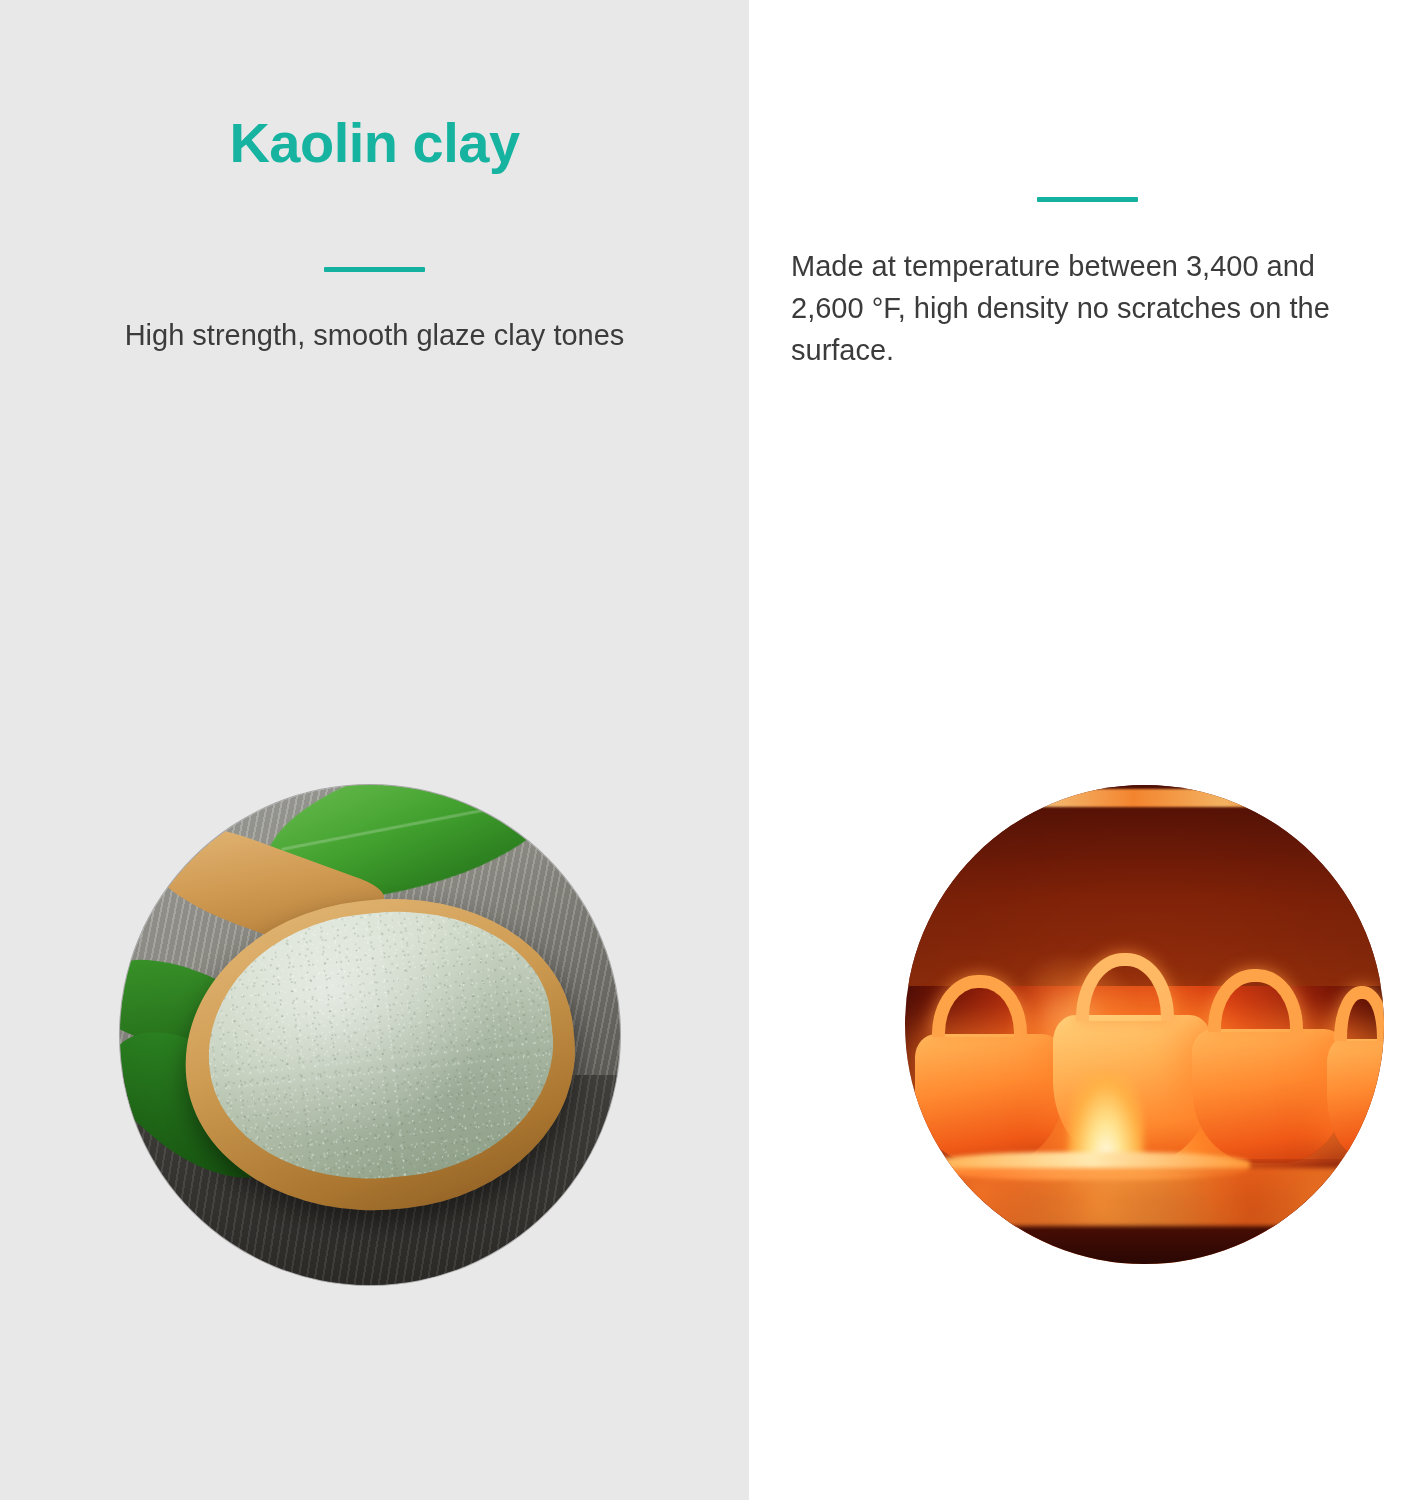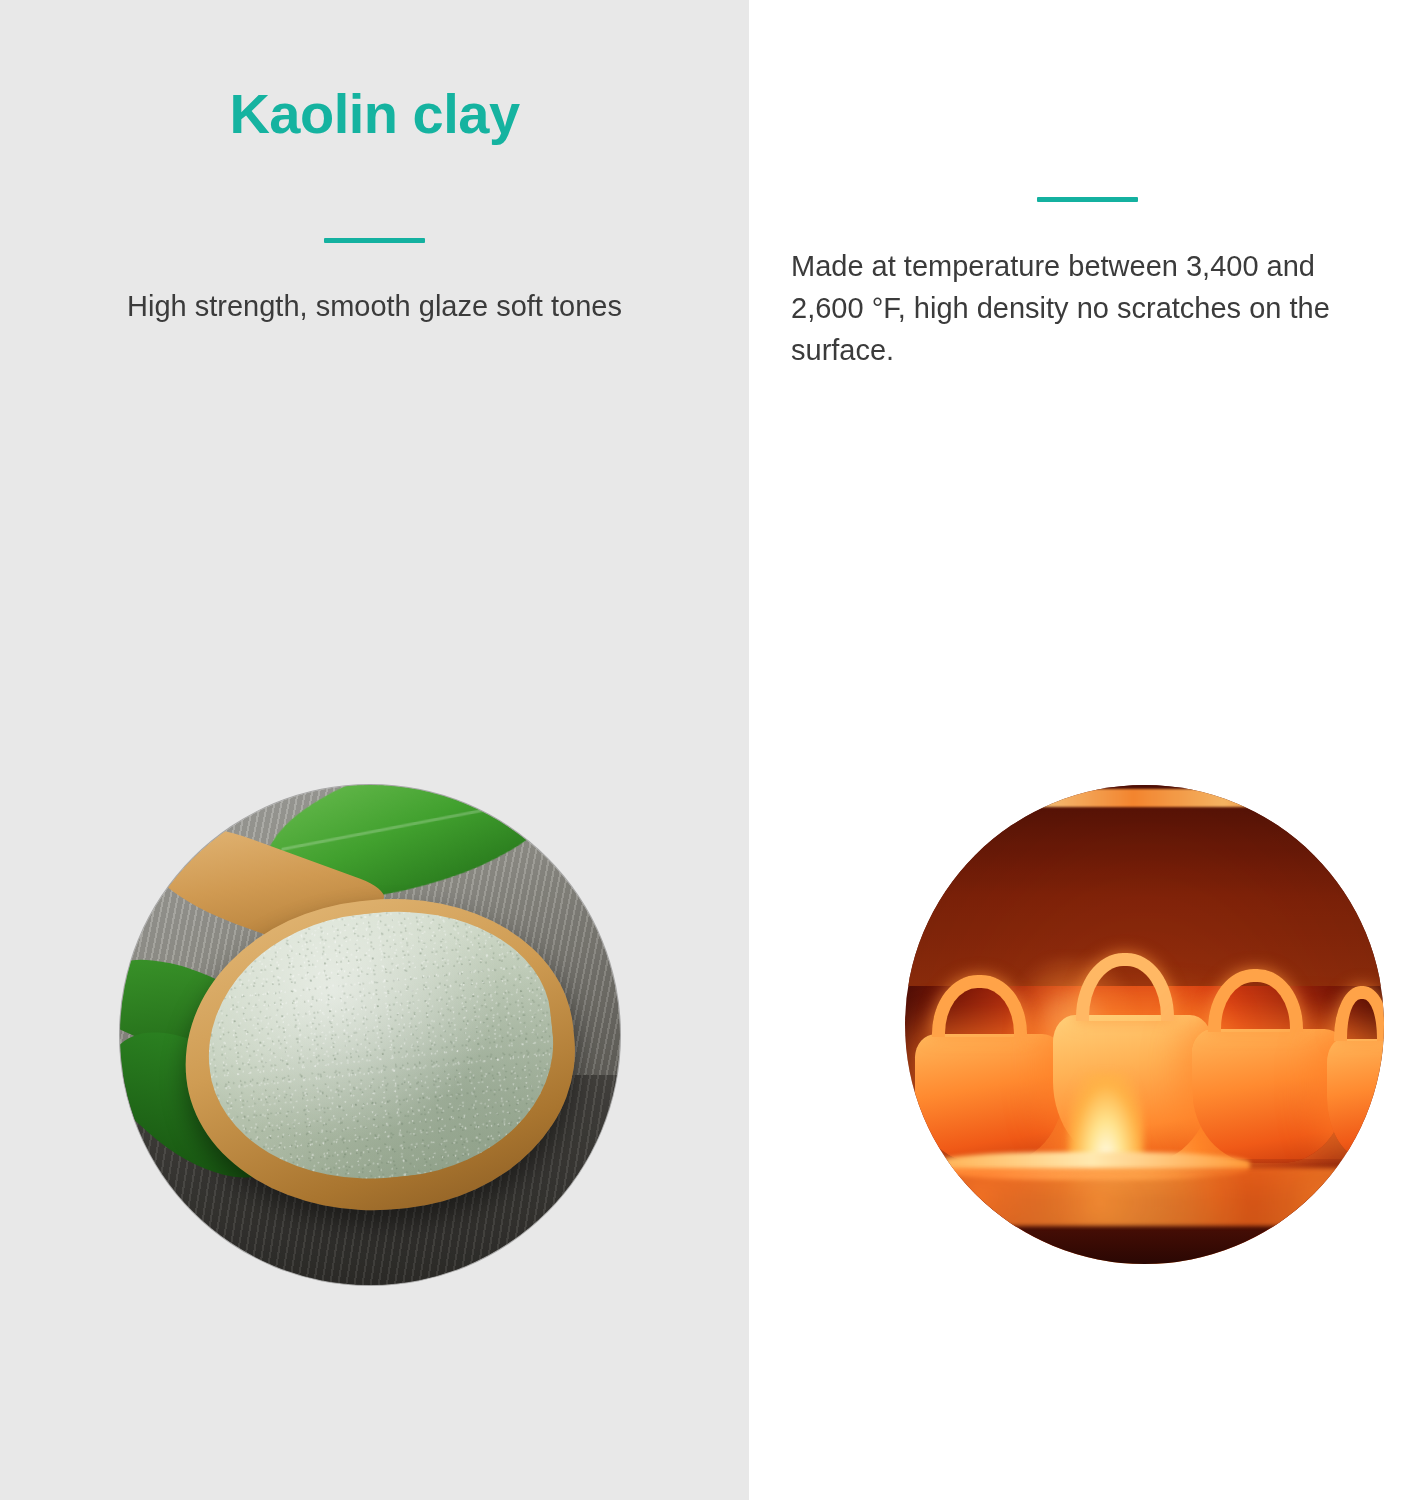--- a/index.html
+++ b/index.html
@@ -44,21 +44,21 @@
     text-align: center;
   }
 
   .feature-title {
     color: #15b3a0;
     font-weight: bold;
     letter-spacing: -0.5px;
     line-height: 1.12;
   }
 
-  .panel-left .head-block   { padding-top: 83px; }
+  .panel-left .head-block   { padding-top: 112px; }
   .panel-right .head-block  { padding-top: 160px; }
 
   .panel-left .feature-title  { font-size: 56px; }
   .panel-right .feature-title { font-size: 56px; padding: 0 14px; }
 
   .title-rule {
     width: 101px;
     height: 5px;
     background: #14b1a0;
     border-radius: 1px;
@@ -288,21 +288,21 @@
 
 <div class="infographic">
 
   <section class="panel panel-left">
 
     <div class="head-block">
       <h2 class="feature-title">Kaolin clay</h2>
 
       <div class="title-rule"></div>
 
-      <p class="feature-desc">High strength, smooth glaze soft tones</p>
+      <p class="feature-desc">High strength, smooth glaze clay tones</p>
     </div>
 
     <div class="photo-circle photo-left">
       <div class="photo-inner">
         <div class="wood-bg"></div>
         <div class="wood-dark"></div>
         <div class="leaf leaf-top"></div>
         <div class="leaf leaf-midleft"></div>
         <div class="leaf leaf-lowleft"></div>
         <div class="spoon-handle"></div>

